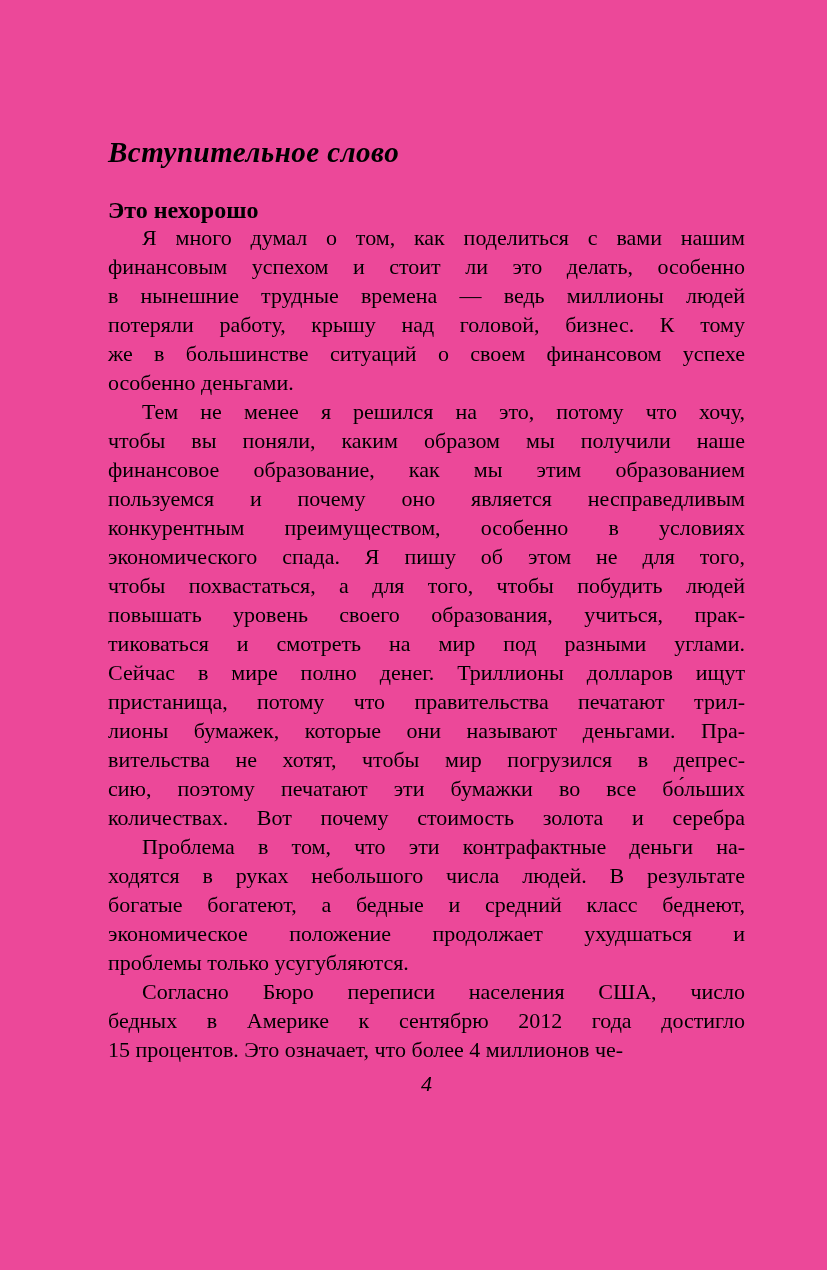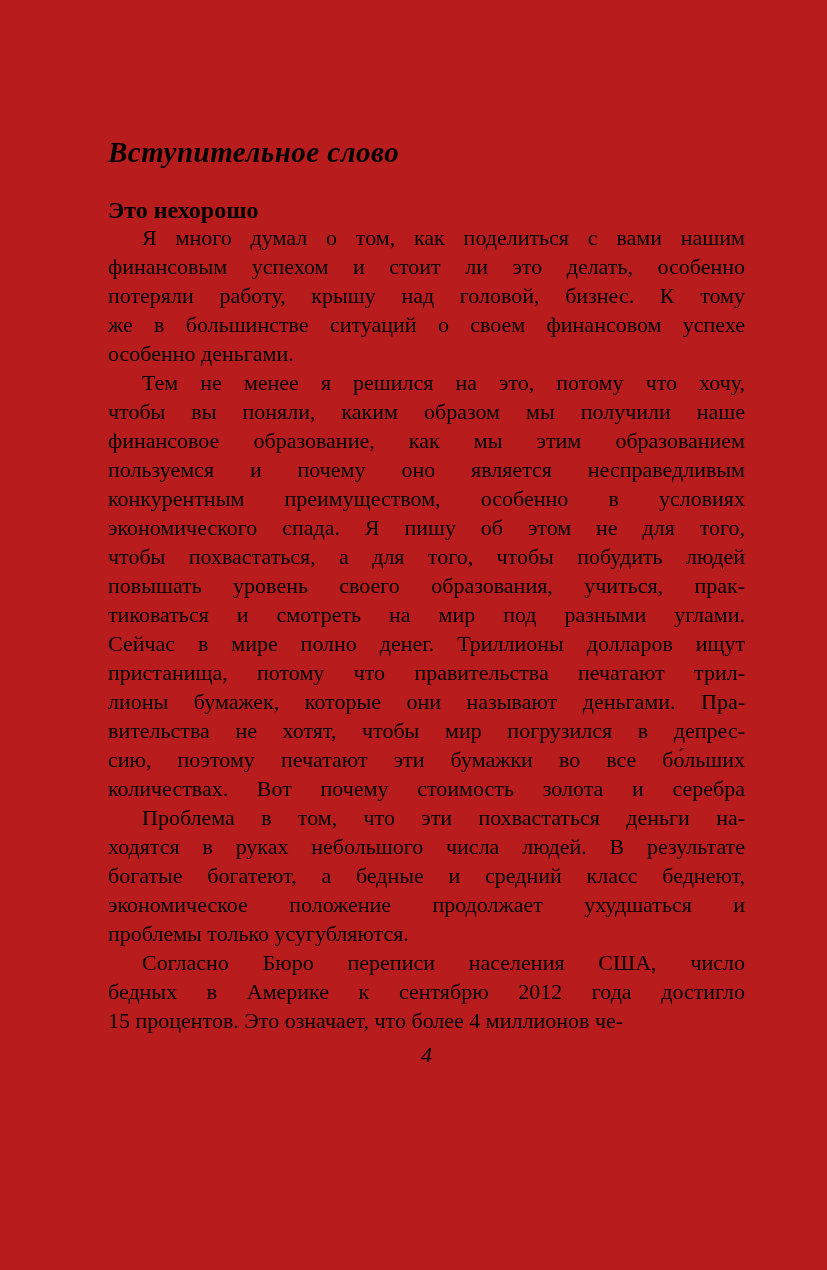--- a/index.html
+++ b/index.html
@@ -4,21 +4,21 @@
 <style>
   html, body {
     margin: 0;
     padding: 0;
     background: #ffffff;
   }
   .page {
     position: relative;
     width: 827px;
     height: 1270px;
-    background: #b91c1c;
+    background: #ec4899;
     overflow: hidden;
     box-sizing: border-box;
     padding: 137px 82px 0 108px;
     font-family: "Liberation Serif", "DejaVu Serif", serif;
     color: #000000;
   }
   .chapter-heading {
     margin: 0 0 30px 0;
     font-size: 29px;
     line-height: 30px;
@@ -58,20 +58,21 @@
 </head>
 <body>
 
 <div class="page">
   <h1 class="chapter-heading">Вступительное слово</h1>
   <h2 class="section-subheading">Это нехорошо</h2>
   <div class="body-text" id="paragraphs">
       <div>
         <div class="line first">Я много думал о том, как поделиться с вами нашим</div>
         <div class="line">финансовым успехом и стоит ли это делать, особенно</div>
+        <div class="line">в нынешние трудные времена — ведь миллионы людей</div>
         <div class="line">потеряли работу, крышу над головой, бизнес. К тому</div>
         <div class="line">же в большинстве ситуаций о своем финансовом успехе</div>
         <div class="line last">особенно деньгами.</div>
       </div>
       <div>
         <div class="line first">Тем не менее я решился на это, потому что хочу,</div>
         <div class="line">чтобы вы поняли, каким образом мы получили наше</div>
         <div class="line">финансовое образование, как мы этим образованием</div>
         <div class="line">пользуемся и почему оно является несправедливым</div>
         <div class="line">конкурентным преимуществом, особенно в условиях</div>
@@ -80,21 +81,21 @@
         <div class="line">повышать уровень своего образования, учиться, прак-</div>
         <div class="line">тиковаться и смотреть на мир под разными углами.</div>
         <div class="line">Сейчас в мире полно денег. Триллионы долларов ищут</div>
         <div class="line">пристанища, потому что правительства печатают трил-</div>
         <div class="line">лионы бумажек, которые они называют деньгами. Пра-</div>
         <div class="line">вительства не хотят, чтобы мир погрузился в депрес-</div>
         <div class="line">сию, поэтому печатают эти бумажки во все бо́льших</div>
         <div class="line">количествах. Вот почему стоимость золота и серебра</div>
       </div>
       <div>
-        <div class="line first">Проблема в том, что эти похвастаться деньги на-</div>
+        <div class="line first">Проблема в том, что эти контрафактные деньги на-</div>
         <div class="line">ходятся в руках небольшого числа людей. В результате</div>
         <div class="line">богатые богатеют, а бедные и средний класс беднеют,</div>
         <div class="line">экономическое положение продолжает ухудшаться и</div>
         <div class="line last">проблемы только усугубляются.</div>
       </div>
       <div>
         <div class="line first">Согласно Бюро переписи населения США, число</div>
         <div class="line">бедных в Америке к сентябрю 2012 года достигло</div>
         <div class="line last">15 процентов. Это означает, что более 4 миллионов че-</div>
       </div>

